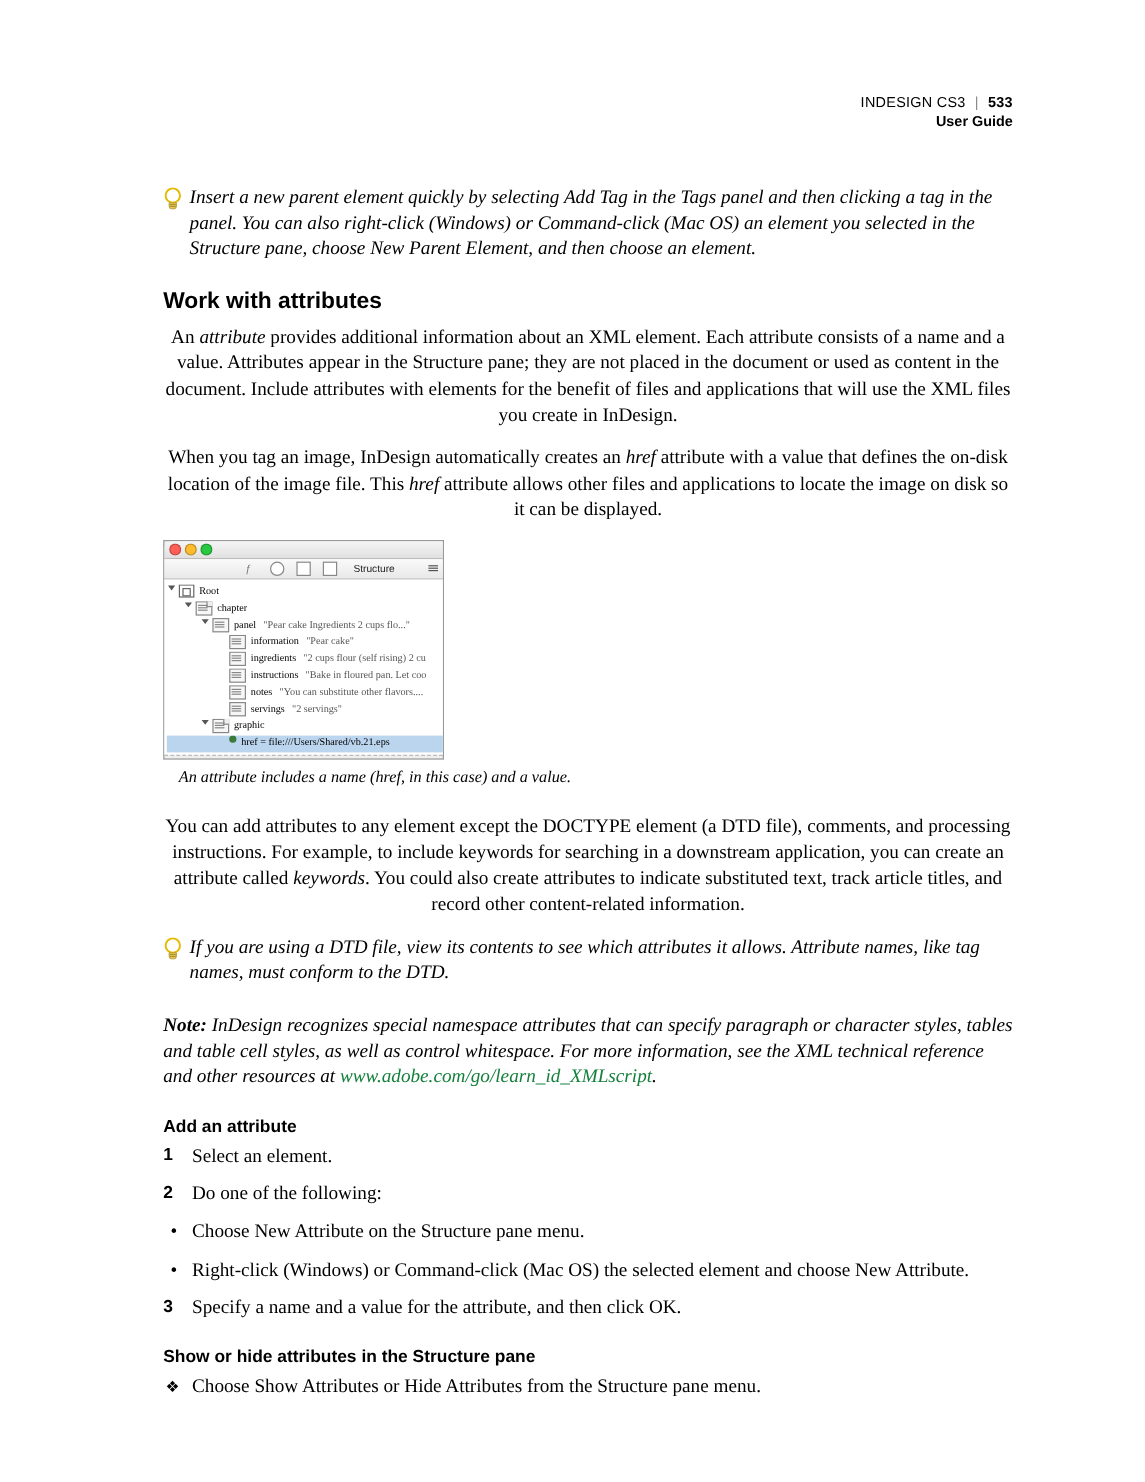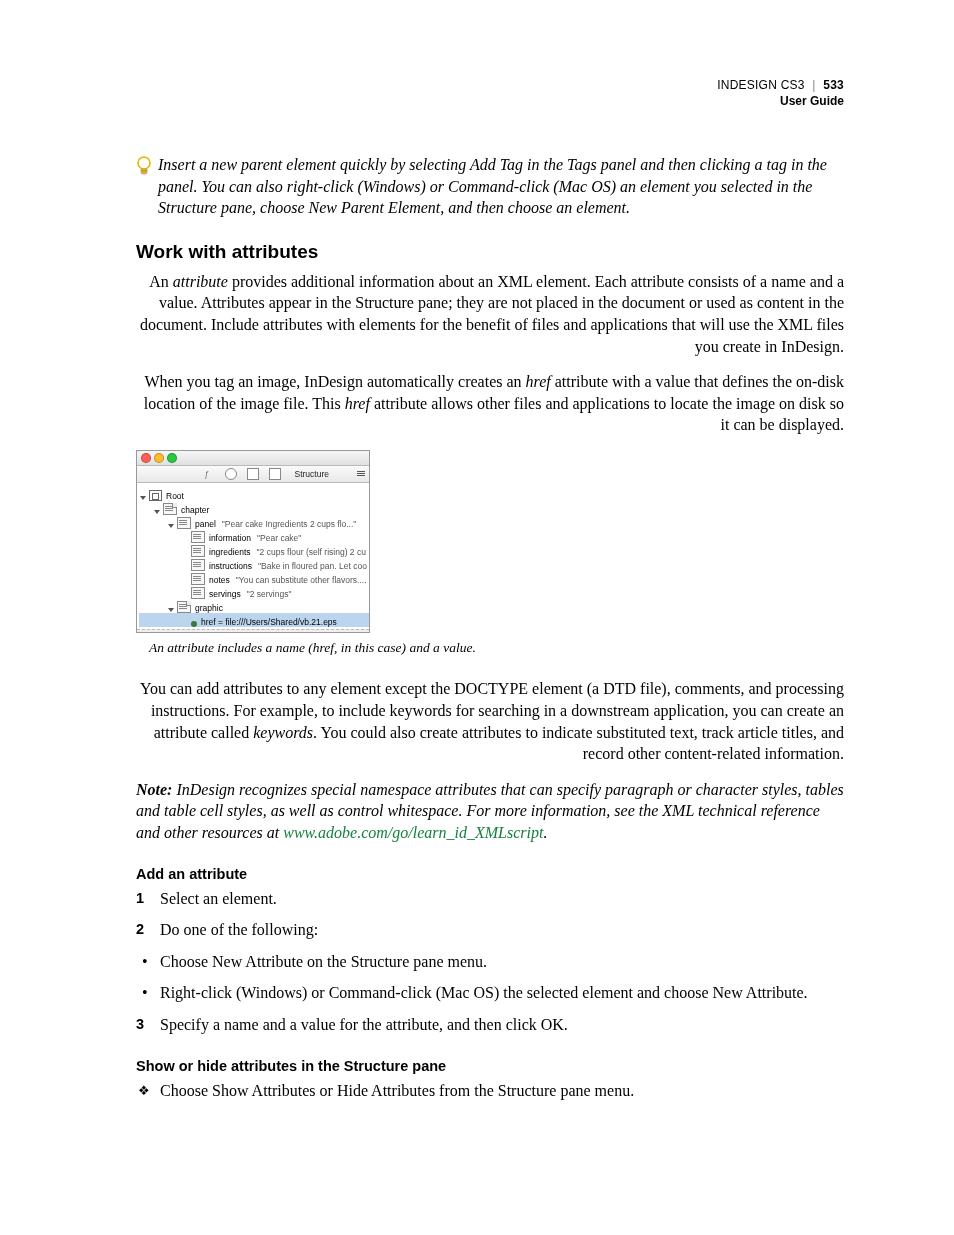--- a/index.html
+++ b/index.html
@@ -27,21 +27,21 @@
   }
   .hdr-line1 { letter-spacing: 0.02em; }
   .hdr-sep { color: #888; padding: 0 4px; }
   .hdr-page { font-weight: 700; }
   .hdr-line2 { font-weight: 700; }
   .content { margin-top: 74px; }
   .body-text {
     font-size: 16px;
     line-height: 1.35;
     margin: 0 0 14px 0;
-    text-align: right;
+    text-align: center;
   }
   .tip-block {
     display: flex;
     align-items: flex-start;
     margin: 0 0 22px 0;
   }
   .tip-block .bulb {
     flex: 0 0 auto;
     width: 20px;
     margin-right: 2px;
@@ -149,21 +149,21 @@
     align-items: center;
     justify-content: flex-end;
     padding: 0 4px;
     gap: 10px;
   }
   .toolbar .tico { width:10px;height:10px;border:1px solid #888;background:#fff; }
   .toolbar .lbl { margin-left:4px; }
   .toolbar .menu { width:10px; display:flex; flex-direction:column; gap:1px; align-items:flex-end;}
   .toolbar .menu span{height:1px;background:#555;width:8px;display:block}
   .tree { background:#fff; padding:4px 0 2px 2px; }
-  .tree .row { display:flex; align-items:flex-end; white-space:nowrap; overflow:hidden; height:14px; }
+  .tree .row { display:flex; align-items:flex-start; white-space:nowrap; overflow:hidden; height:14px;font-family:Liberation Serif, serif; }
   .tree .pad { display:inline-block; }
   .tri { display:inline-block; width:0;height:0;border-left:4px solid #555;border-top:3px solid transparent;border-bottom:3px solid transparent; transform:rotate(90deg); margin-right:4px;}
   .eico { display:inline-block; width:12px;height:10px;border:1px solid #888;background:#f7f7f7;margin-right:4px;position:relative;}
   .eico::after{content:"";position:absolute;left:1px;top:2px;width:8px;height:1px;background:#888;box-shadow:0 2px 0 #888,0 4px 0 #888;}
   .eico.b::before{content:"";position:absolute;right:-1px;top:-1px;width:4px;height:4px;background:#eee;border-left:1px solid #888;border-bottom:1px solid #888}
   .rootico{display:inline-block;width:11px;height:9px;border:1px solid #666;background:#fff;margin-right:4px;position:relative}
   .rootico::after{content:"";position:absolute;left:2px;top:2px;width:5px;height:5px;border:1px solid #666}
   .adot{display:inline-block;width:6px;height:6px;background:#3a7a3a;border-radius:50%;margin-right:4px}
   .tag{color:#000}
   .val{color:#555;margin-left:6px}
@@ -289,20 +289,31 @@
           </div>
       </div>
       <div class="tree-bottom"></div>
     </div>
     <div class="caption">An attribute includes a name (href, in this case) and a value.</div>
 
     <p class="body-text">
       <span>You can add attributes to any element except the DOCTYPE element (a DTD file), comments, and processing instructions. For example, to include keywords for searching in a downstream application, you can create an attribute called </span><span class="italic">keywords</span><span>. You could also create attributes to indicate substituted text, track article titles, and record other content-related information.</span>
     </p>
 
+    <div class="tip-block">
+      <div class="bulb">
+        <svg viewBox="0 0 16 22" width="16" height="22">
+          <circle cx="8" cy="7" r="6" fill="none" stroke="#e6b800" stroke-width="1.6"></circle>
+          <path d="M5 13 h6 v3 a2 2 0 0 1 -2 2 h-2 a2 2 0 0 1 -2 -2 z" fill="#e6c95c" stroke="#b89a2e" stroke-width="0.8"></path>
+          <line x1="5.5" y1="14.5" x2="10.5" y2="14.5" stroke="#9a7f1f" stroke-width="0.7"></line>
+          <line x1="5.5" y1="16" x2="10.5" y2="16" stroke="#9a7f1f" stroke-width="0.7"></line>
+        </svg>
+      </div>
+      <div class="tip-text">If you are using a DTD file, view its contents to see which attributes it allows. Attribute names, like tag names, must conform to the DTD.</div>
+    </div>
 
     <p class="note">
       <span class="label">Note:</span><span> InDesign recognizes special namespace attributes that can specify paragraph or character styles, tables and table cell styles, as well as control whitespace. For more information, see the XML technical reference and other resources at </span><a class="link">www.adobe.com/go/learn_id_XMLscript</a><span>.</span>
     </p>
 
     <div class="h3">Add an attribute</div>
     <ol class="ol">
       <li><span class="num">1</span><span>Select an element.</span></li>
       <li><span class="num">2</span><span>Do one of the following:</span></li>
     </ol>

